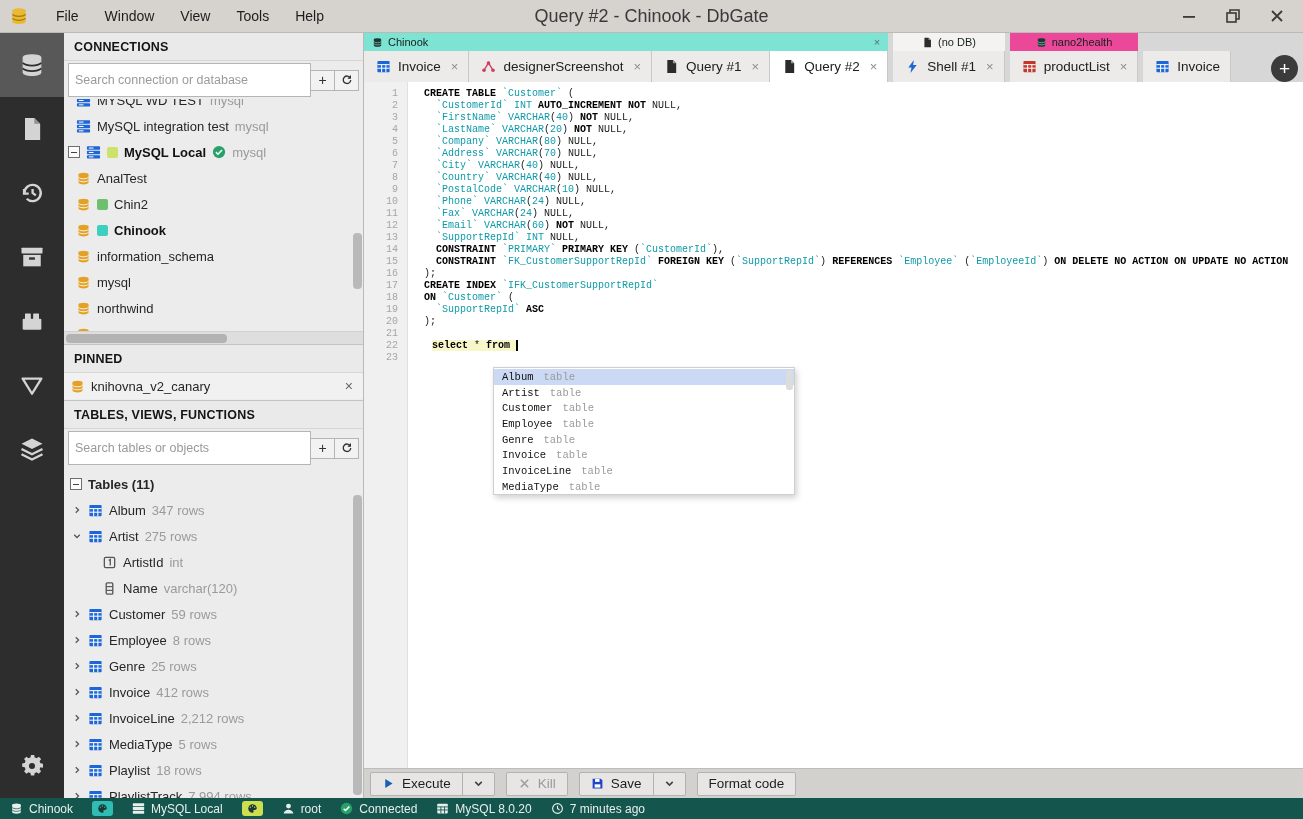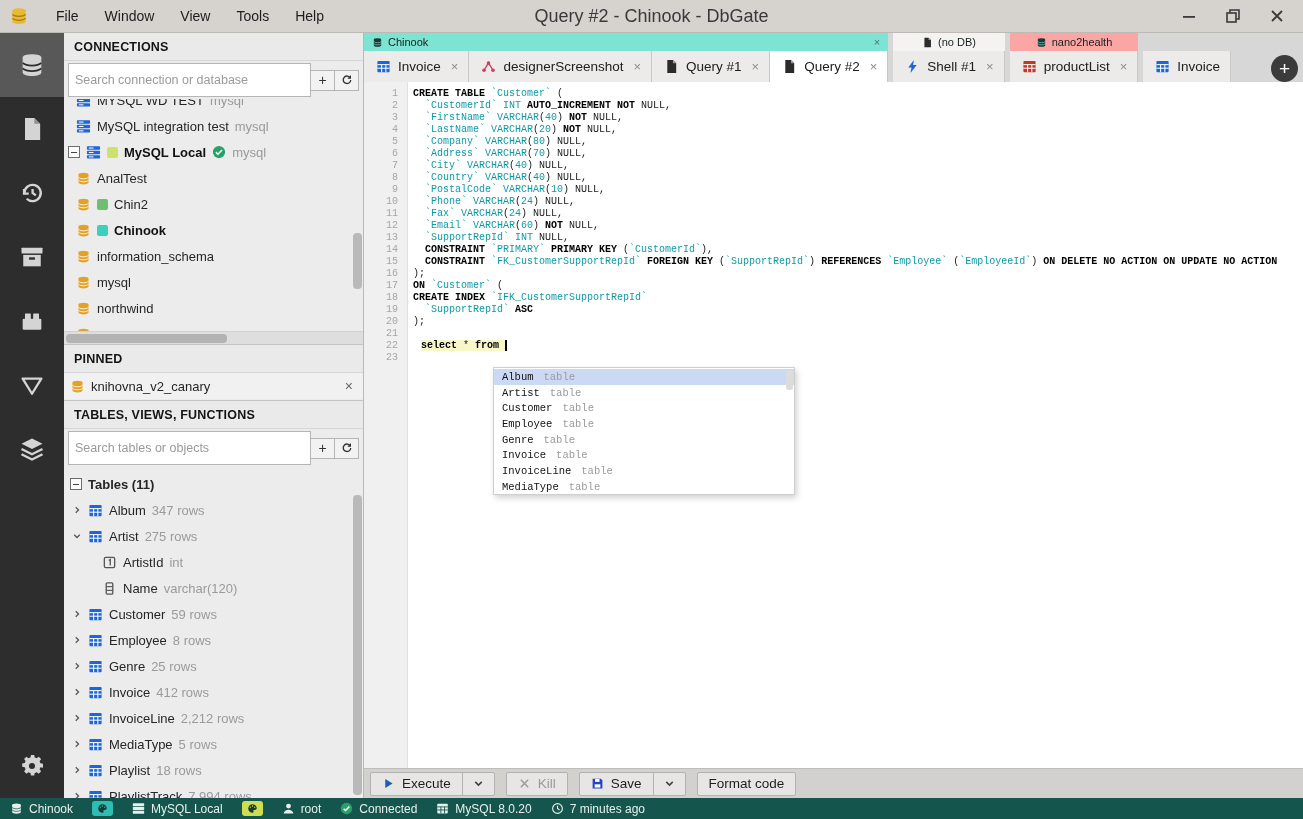--- a/index.html
+++ b/index.html
@@ -72,21 +72,21 @@
   .group-tabs { display:flex; height:31px; }
   .tab { display:flex; align-items:center; gap:7px; padding:0 10px 0 12px; background:#ecebea; border-right:1px solid #c8c8c8; font-size:13.5px; color:#202020; }
   .tab.active { background:#ffffff; }
   .tab .icon { width:15px; height:15px; }
   .tab .tclose { color:#8d8d8d; font-size:13px; margin-left:3px; }
   #newtab-btn { position:absolute; right:5px; top:22px; width:27px; height:27px; border-radius:50%; background:#3b3b3b; color:#fff; display:flex; align-items:center; justify-content:center; font-size:19px; line-height:1; z-index:5; }
 
   #editor { flex:1; display:flex; position:relative; min-height:0; background:#fff; }
   #gutter { width:44px; background:#f0f0f0; border-right:1px solid #e0e0e0; padding:6px 0 0; flex:0 0 44px; }
   .lno { height:12px; line-height:12px; font-family:"Liberation Mono",monospace; font-size:10px; color:#a6a6a6; text-align:right; padding-right:9px; }
-  #code { flex:1; padding:6px 0 0 5px; overflow:hidden; }
+  #code { flex:1; padding:6px 0 0 16px; overflow:hidden; }
   .cl { height:12px; line-height:12px; font-family:"Liberation Mono",monospace; font-size:10px; color:#1a1a1a; white-space:pre; }
   .cl .k { font-weight:bold; color:#000; }
   .cl .t { color:#0e9aa8; }
   .cl .p { color:#1a1a1a; }
   .stmt-hl { background:#f8f7c9;margin-left:8px; }
   .cursor { display:inline-block; width:1.5px; height:11px; background:#000; vertical-align:text-bottom; }
 
   #autocomplete { position:absolute; left:129px; top:285px; width:302px; height:128px; background:#fff; border:1px solid #cfcfcf; box-shadow:2px 3px 6px rgba(0,0,0,.18); padding:1px 0; }
   .ac-item { height:15.7px; display:flex; align-items:center; gap:10px; padding:0 8px; font-family:"Liberation Mono",monospace; font-size:10.5px; }
   .ac-item.sel { background:#ccd9f4; }
@@ -736,21 +736,21 @@
                   <svg viewBox="0 0 16 16">
                     <path d="M9.5 1L3.5 9h3.4L5.8 15l6.7-8.5H8.6z" fill="#1c66d6"></path>
                   </svg>
                 </span>
                 <span>Shell #1</span>
       <span class="tclose">×</span>
               </div>
             </div>
           </div>
           <div class="tabgroup">
-            <div class="group-header" style="background:#fca5a5">
+            <div class="group-header" style="background:#ec4899">
               <span class="icon" style="width:11px;height:11px;flex:0 0 11px;">
                 <svg viewBox="0 0 24 24">
                   <path d="M4 5.5v13c0 1.7 3.6 3 8 3s8-1.3 8-3v-13z" fill="#203635"></path>
                   <ellipse cx="12" cy="5.5" rx="8" ry="2.8" fill="#203635"></ellipse>
                   <path d="M4 10.2c1.6 1.5 4.5 2.3 8 2.3s6.4-.8 8-2.3" fill="none" stroke="#7de3d3" stroke-width="1.4"></path>
                   <path d="M4 14.9c1.6 1.5 4.5 2.3 8 2.3s6.4-.8 8-2.3" fill="none" stroke="#7de3d3" stroke-width="1.4"></path>
                 </svg>
               </span>
               <span>nano2health</span>
             </div>
@@ -829,22 +829,22 @@
             <div class="cl"><span class="p">  </span><span class="t">`City` VARCHAR</span><span class="p">(</span><span class="t">40</span><span class="p">)</span><span class="p"> NULL,</span></div>
             <div class="cl"><span class="p">  </span><span class="t">`Country` VARCHAR</span><span class="p">(</span><span class="t">40</span><span class="p">)</span><span class="p"> NULL,</span></div>
             <div class="cl"><span class="p">  </span><span class="t">`PostalCode` VARCHAR</span><span class="p">(</span><span class="t">10</span><span class="p">)</span><span class="p"> NULL,</span></div>
             <div class="cl"><span class="p">  </span><span class="t">`Phone` VARCHAR</span><span class="p">(</span><span class="t">24</span><span class="p">)</span><span class="p"> NULL,</span></div>
             <div class="cl"><span class="p">  </span><span class="t">`Fax` VARCHAR</span><span class="p">(</span><span class="t">24</span><span class="p">)</span><span class="p"> NULL,</span></div>
             <div class="cl"><span class="p">  </span><span class="t">`Email` VARCHAR</span><span class="p">(</span><span class="t">60</span><span class="p">)</span><span class="k"> NOT</span><span class="p"> NULL,</span></div>
             <div class="cl"><span class="p">  </span><span class="t">`SupportRepId` INT</span><span class="p"> NULL,</span></div>
             <div class="cl"><span class="p">  </span><span class="k">CONSTRAINT</span><span class="t"> `PRIMARY`</span><span class="k"> PRIMARY KEY</span><span class="p"> (</span><span class="t">`CustomerId`</span><span class="p">),</span></div>
             <div class="cl"><span class="p">  </span><span class="k">CONSTRAINT</span><span class="t"> `FK_CustomerSupportRepId`</span><span class="k"> FOREIGN KEY</span><span class="p"> (</span><span class="t">`SupportRepId`</span><span class="p">)</span><span class="k"> REFERENCES</span><span class="t"> `Employee`</span><span class="p"> (</span><span class="t">`EmployeeId`</span><span class="p">)</span><span class="k"> ON DELETE NO ACTION ON UPDATE NO ACTION</span></div>
             <div class="cl"><span class="p">);</span></div>
+            <div class="cl"><span class="k">CREATE INDEX</span><span class="t"> `IFK_CustomerSupportRepId`</span></div>
             <div class="cl"><span class="k">ON</span><span class="t"> `Customer`</span><span class="p"> (</span></div>
-            <div class="cl"><span class="k">CREATE INDEX</span><span class="t"> `IFK_CustomerSupportRepId`</span></div>
             <div class="cl"><span class="p">  </span><span class="t">`SupportRepId`</span><span class="k"> ASC</span></div>
             <div class="cl"><span class="p">);</span></div>
             <div class="cl"></div>
             <div class="cl"><span class="stmt-hl"><span class="k">select</span><span class="p"> * </span><span class="k">from</span><span class="p"> </span></span><span class="cursor"></span></div>
           </div>
         <div id="autocomplete">
           <div id="ac-items">
               <div class="ac-item sel">
     <span class="ac-name">Album</span>
     <span class="ac-kind">table</span>

